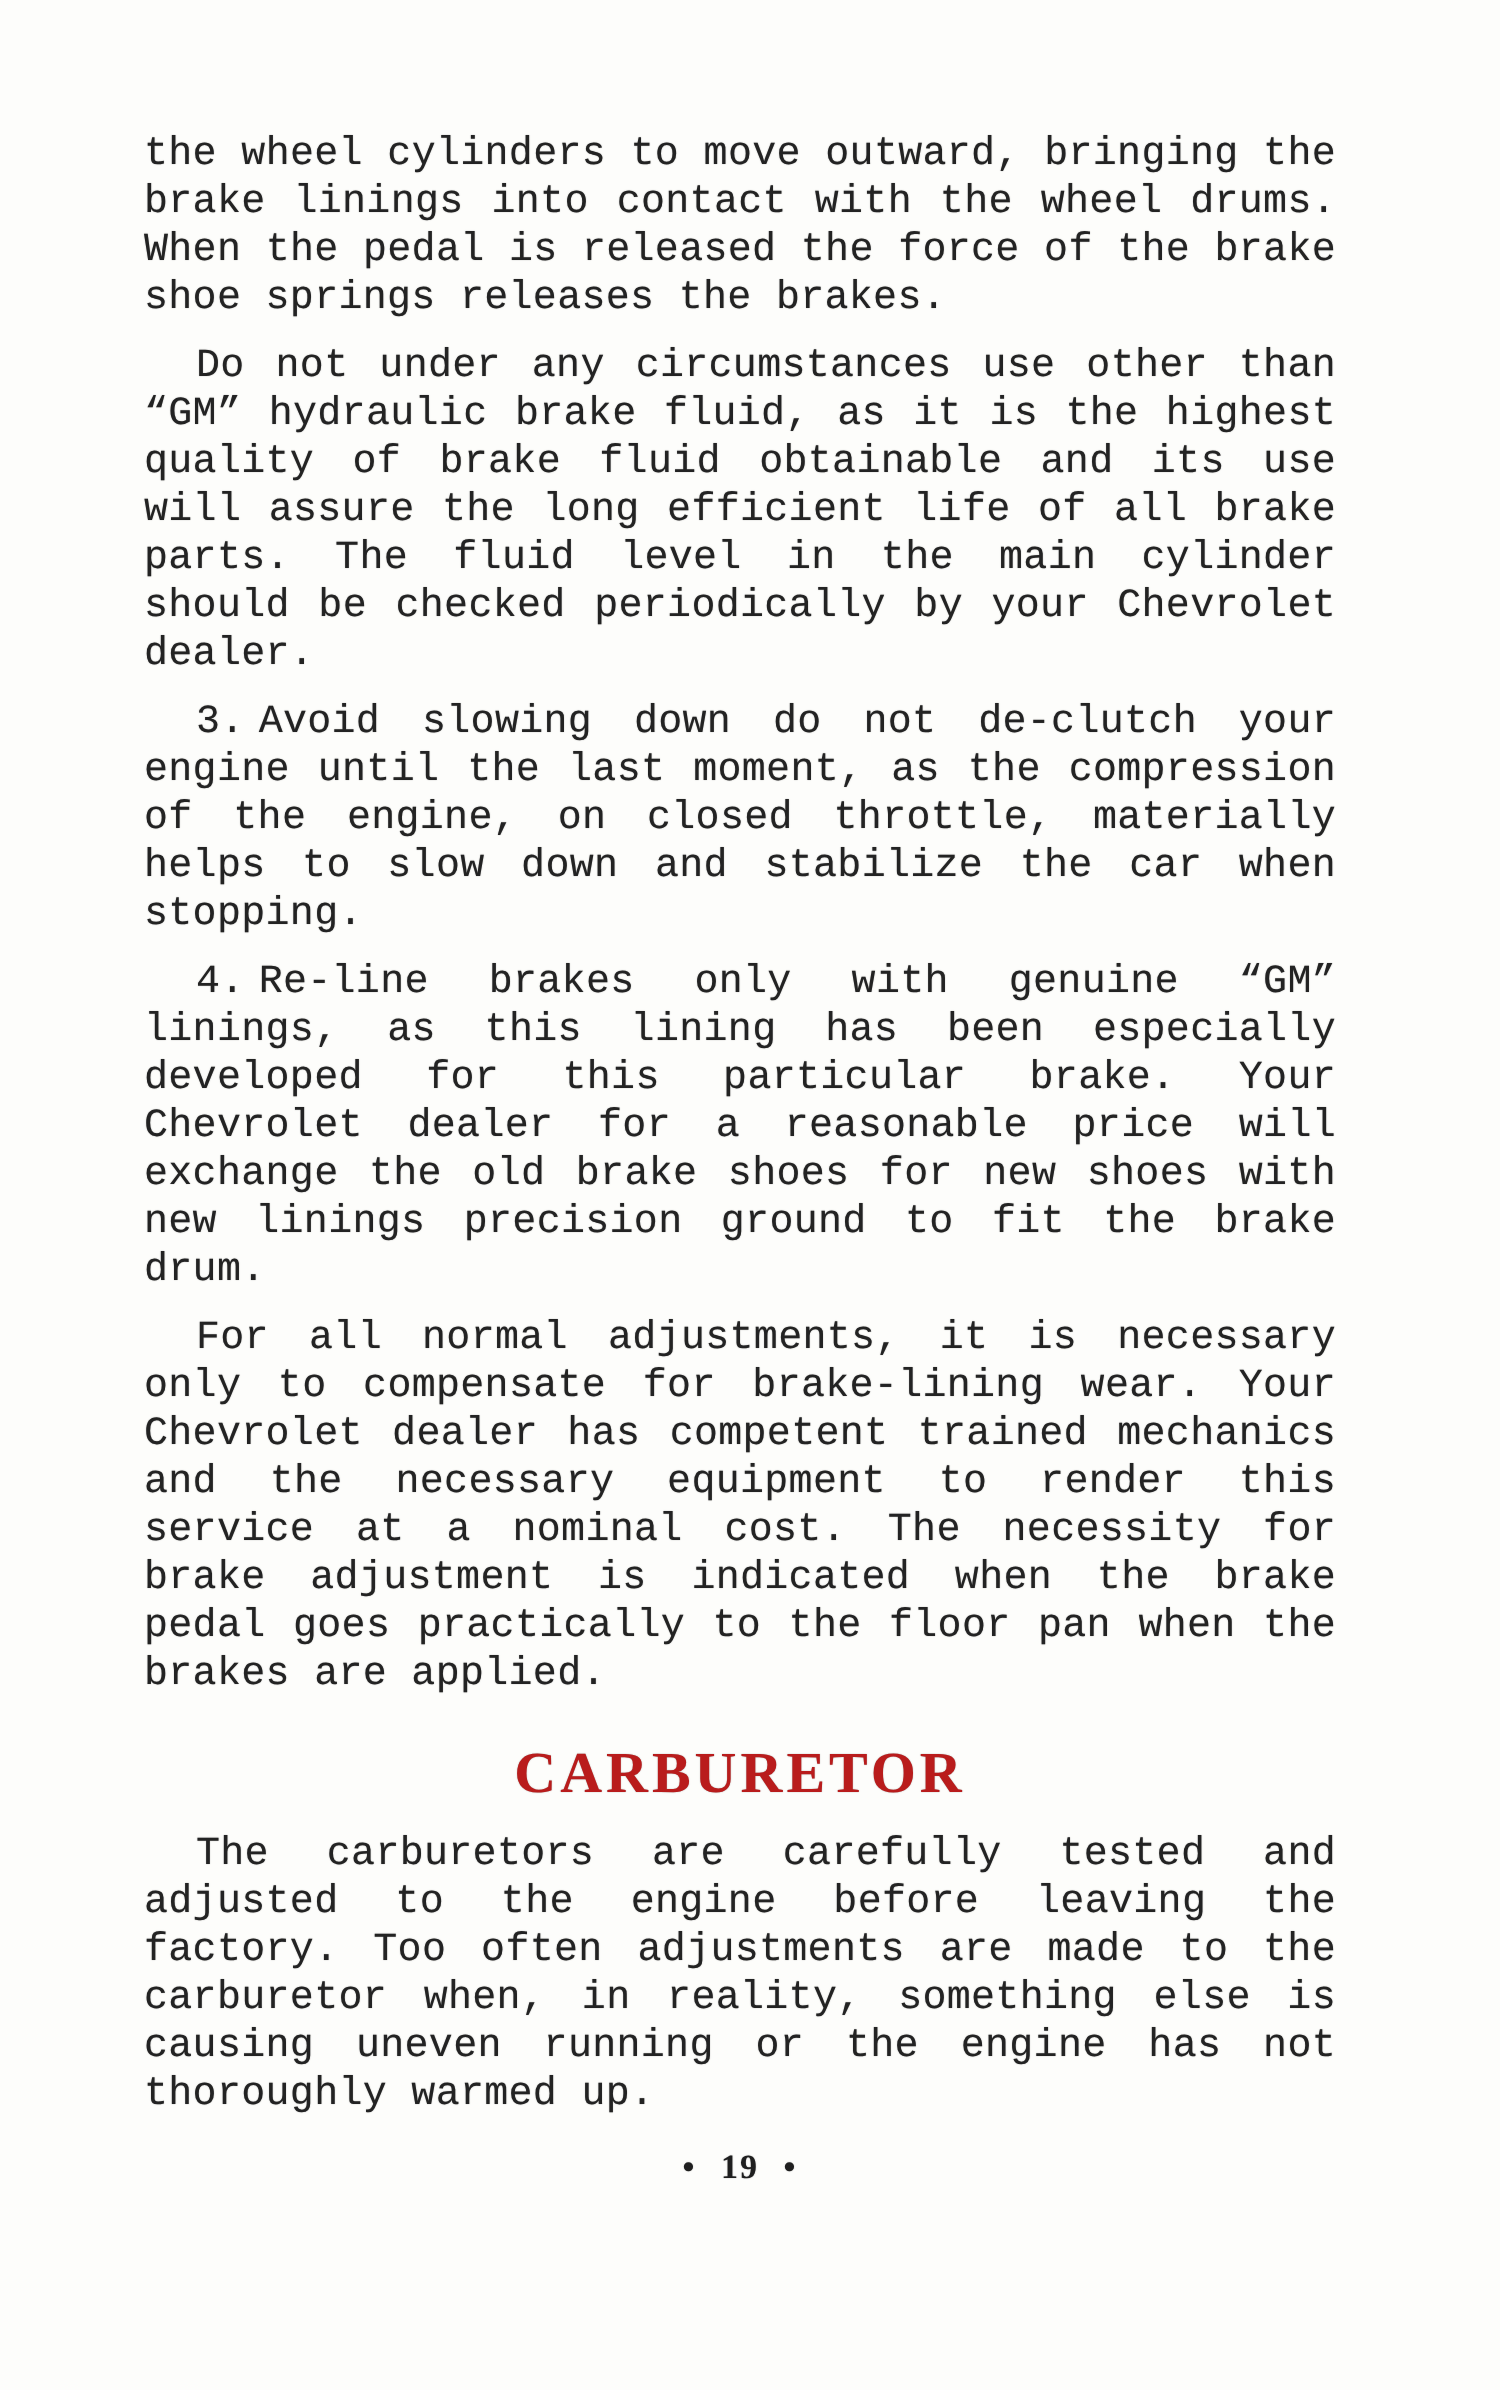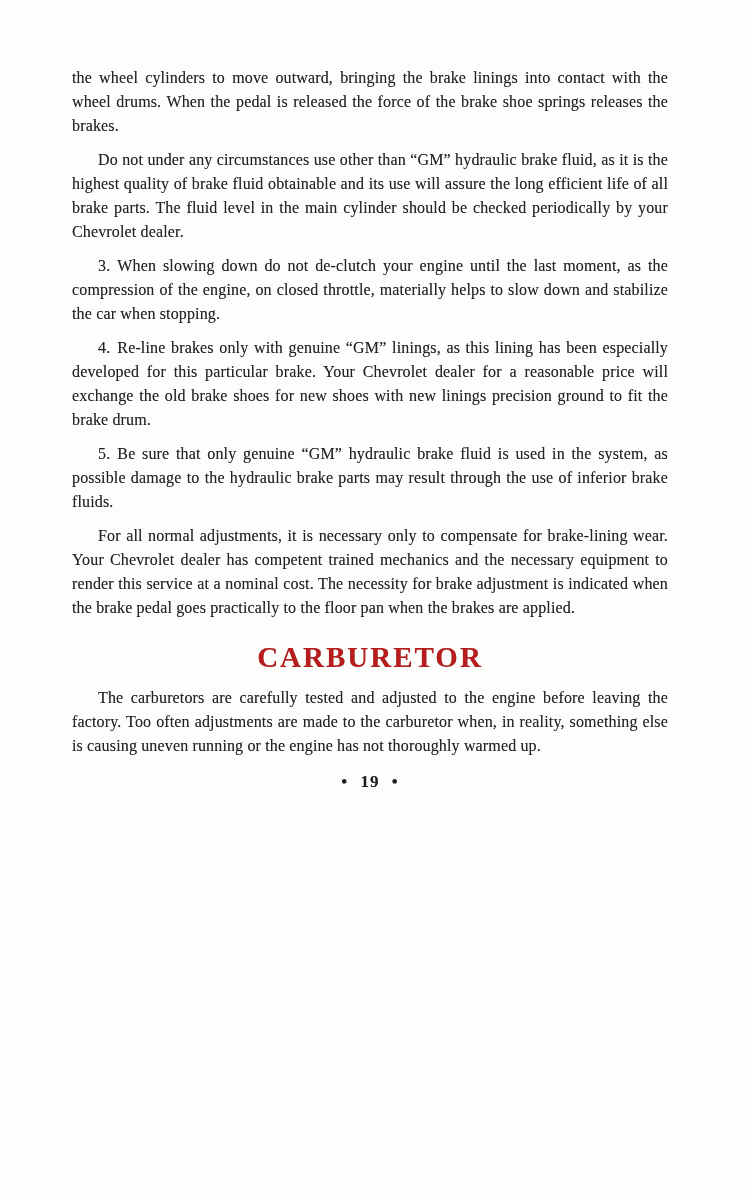--- a/index.html
+++ b/index.html
@@ -16,25 +16,26 @@
     padding: 66px 82px 0 72px;
     overflow: hidden;
     font-family: "Liberation Serif", "DejaVu Serif", serif;
     color: #232323;
     text-shadow: 0 0 0.6px rgba(45,45,45,0.45);
   }
   .text-block {
     width: 596px;
   }
   p.body {
-    font-size: 16px;
+    font-size: 20px;
     line-height: 24px;
     text-align: justify;
     margin: 0 0 10px 0;
     letter-spacing: 0.15px;
+    font-family: Liberation Mono, monospace;
   }
   p.indent { text-indent: 26px; }
   p.no-indent { text-indent: 0; }
   .num { padding-right: 7px; }
   h1.section-heading {
     font-size: 29px;
     line-height: 30px;
     font-weight: bold;
     text-align: center;
     letter-spacing: 2px;
@@ -58,30 +59,27 @@
   <div class="text-block">
 
     <p class="body no-indent">the wheel cylinders to move outward, bringing the brake linings into contact with the wheel drums. When the pedal is released the force of the brake shoe springs releases the brakes.</p>
 
     <p class="body indent">Do not under any circumstances use other than “GM” hydraulic brake fluid, as it is the highest quality of brake fluid obtainable and its use will assure the long efficient life of all brake parts. The fluid level in the main cylinder should be checked periodically by your Chevrolet dealer.</p>
 
 
 
 
     <p class="body indent">
-      <span class="num">3.</span><span>When slowing down do not de-clutch your engine until the last moment, as the compression of the engine, on closed throttle, materially helps to slow down and stabilize the car when stopping.</span>
+      <span class="num">3.</span><span>Avoid slowing down do not de-clutch your engine until the last moment, as the compression of the engine, on closed throttle, materially helps to slow down and stabilize the car when stopping.</span>
     </p>
 
     <p class="body indent">
       <span class="num">4.</span><span>Re-line brakes only with genuine “GM” linings, as this lining has been especially developed for this particular brake. Your Chevrolet dealer for a reasonable price will exchange the old brake shoes for new shoes with new linings precision ground to fit the brake drum.</span>
     </p>
 
-    <p class="body indent">
-      <span class="num">5.</span><span>Be sure that only genuine “GM” hydraulic brake fluid is used in the system, as possible damage to the hydraulic brake parts may result through the use of inferior brake fluids.</span>
-    </p>
 
     <p class="body indent">For all normal adjustments, it is necessary only to compensate for brake-lining wear. Your Chevrolet dealer has competent trained mechanics and the necessary equipment to render this service at a nominal cost. The necessity for brake adjustment is indicated when the brake pedal goes practically to the floor pan when the brakes are applied.</p>
 
     <h1 class="section-heading">CARBURETOR</h1>
 
     <p class="body indent">The carburetors are carefully tested and adjusted to the engine before leaving the factory. Too often adjustments are made to the carburetor when, in reality, something else is causing uneven running or the engine has not thoroughly warmed up.</p>
 
     <div class="page-footer">• 19 •</div>
 
   </div>

